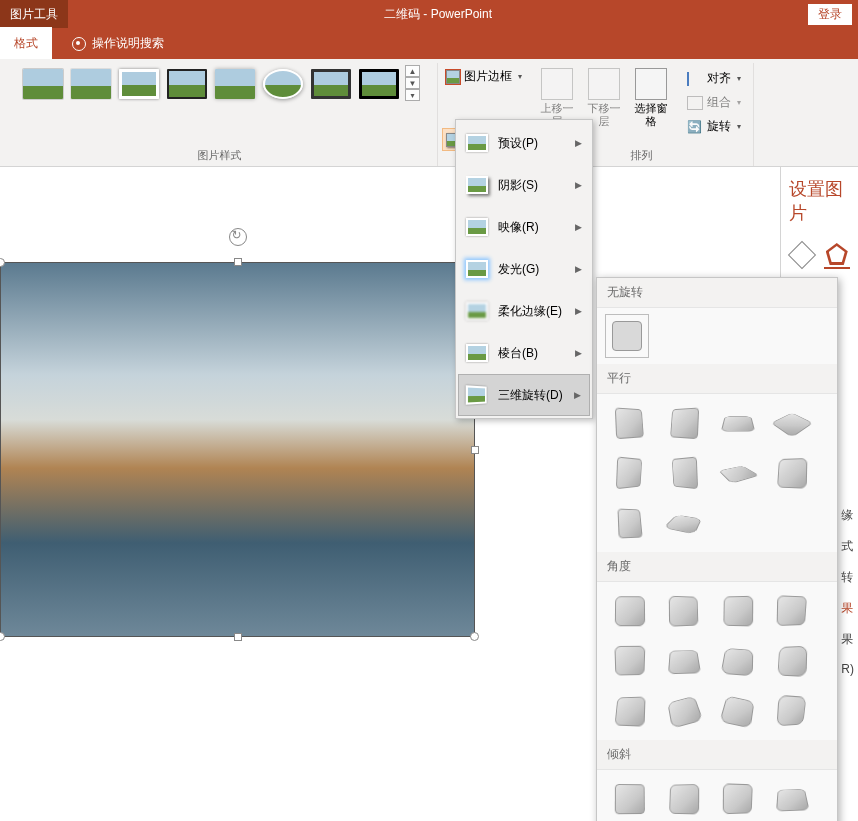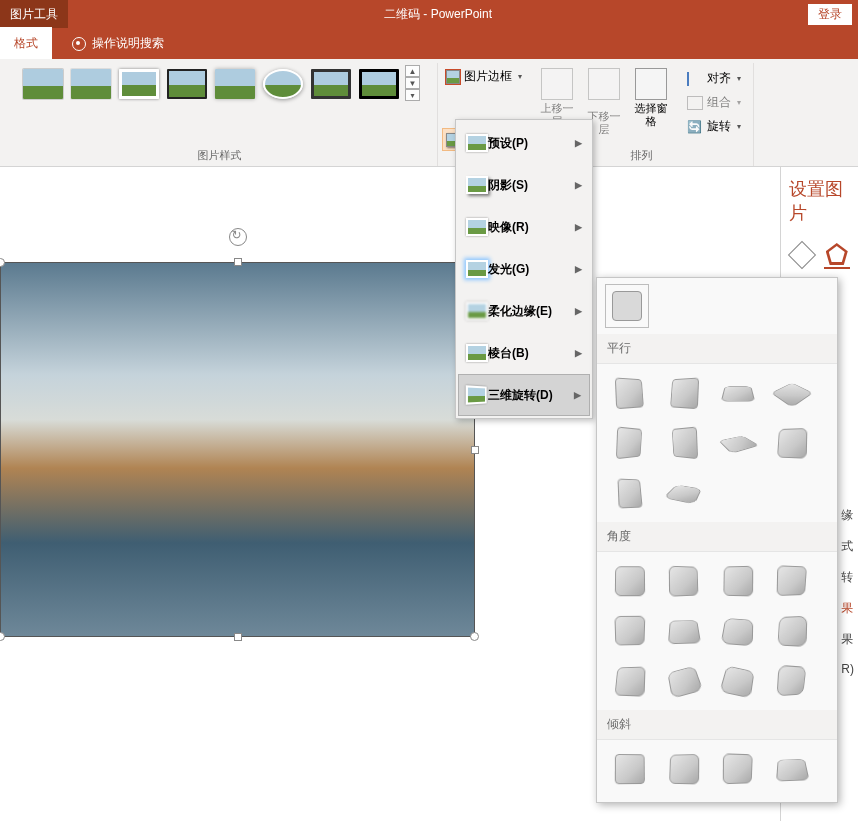--- a/index.html
+++ b/index.html
@@ -49,21 +49,21 @@
 .rotate-handle { position: absolute; top: -35px; left: 50%; transform: translateX(-50%); width: 18px; height: 18px; border: 1.5px solid #888; border-radius: 50%; background: #fff; }
 .rotate-handle::after { content: "↻"; position: absolute; left: 2px; top: -1px; font-size: 12px; color: #888; }
 .sel-handle { position: absolute; width: 9px; height: 9px; background: #fff; border: 1.5px solid #888; border-radius: 50%; }
 .h-tl { top: -5px; left: -5px; } .h-tr { top: -5px; right: -5px; }
 .h-bl { bottom: -5px; left: -5px; } .h-br { bottom: -5px; right: -5px; }
 .h-t { top: -5px; left: 50%; transform: translateX(-50%); width: 8px; height: 8px; border-radius: 0; }
 .h-b { bottom: -5px; left: 50%; transform: translateX(-50%); width: 8px; height: 8px; border-radius: 0; }
 .h-r { right: -5px; top: 50%; transform: translateY(-50%); width: 8px; height: 8px; border-radius: 0; }
 
 .effects-menu { position: absolute; top: 119px; left: 455px; width: 138px; background: #f3f2f1; border: 1px solid #c6c6c6; box-shadow: 2px 2px 6px rgba(0,0,0,.25); padding: 2px; z-index: 10; }
-.menu-item { display: flex; align-items: center; padding: 12px 8px; gap: 0; cursor: pointer; position: relative; font-weight: bold; }
+.menu-item { display: flex; align-items: center; padding: 12px 8px; gap: 10px; cursor: pointer; position: relative; }
 .menu-item.highlighted { background: #d4d4d4; border: 1px solid #b0b0b0; padding: 11px 7px; }
 .menu-item .submenu-arrow { position: absolute; right: 8px; font-size: 9px; color: #666; }
 .menu-icon { width: 22px; height: 18px; background: linear-gradient(#b4d2e2 0 55%, #6a9a44 55% 100%); border: 2px solid #fff; box-shadow: 0 0 2px rgba(0,0,0,.4); }
 
 .rotation-submenu { position: absolute; top: 277px; left: 596px; width: 242px; background: #f9f9f9; border: 1px solid #c6c6c6; box-shadow: 2px 2px 8px rgba(0,0,0,.3); z-index: 20; padding-bottom: 4px; }
 .submenu-section-label { padding: 6px 10px; background: #f3f2f1; color: #6a6a6a; font-size: 12px; border-bottom: 1px solid #e5e5e5; }
 .submenu-grid { display: flex; flex-wrap: wrap; gap: 4px; padding: 6px 8px; }
 .preset-thumb { width: 50px; height: 46px; display: flex; align-items: center; justify-content: center; cursor: pointer; border: 1px solid transparent; }
 .preset-thumb.big { width: 44px; height: 44px; border: 1px solid #bdbdbd; }
 .cube3d { width: 30px; height: 30px; background: linear-gradient(135deg, #e6e6e6 0%, #c9c9c9 60%, #a9a9a9 100%); border: 1px solid #999; border-radius: 4px; transform: perspective(100px); }
@@ -172,21 +172,21 @@
       <span class="dropdown-caret">▾</span>
     </div>
   </div>
 
   <div class="ribbon-group">
     <div class="ribbon-group-content">
       <div class="large-btn" style="opacity:.5;">
         <div class="large-btn-icon"></div>
         <span>上移一层</span>
       </div>
-      <div class="large-btn" style="opacity:.5;gap:8px;">
+      <div class="large-btn" style="opacity:.5;">
         <div class="large-btn-icon"></div>
         <span>下移一层</span>
       </div>
       <div class="large-btn">
         <div class="large-btn-icon"></div>
         <span>选择窗格</span>
       </div>
       <div class="ribbon-right-col" style="margin-left:4px;">
         <div class="ribbon-btn">
           <span style="width:16px;height:14px;border-left:2px solid #4a7cbf;display:inline-block;"></span>
@@ -255,20 +255,21 @@
       <span class="submenu-arrow">▶</span>
     </div>
   <div class="menu-item highlighted">
       <span class="menu-icon" style="transform:perspective(50px) rotateY(20deg);"></span>
       <span>三维旋转(D)</span>
       <span class="submenu-arrow">▶</span>
     </div>
 </div>
 
 <div class="rotation-submenu">
+  <div class="submenu-section-label">无旋转</div>
   <div class="submenu-grid">
     <div class="preset-thumb big">
         <div class="cube3d flat"></div>
       </div>
   </div>
   <div class="submenu-section-label">平行</div>
   <div class="submenu-grid">
     <div class="preset-thumb">
         <div class="cube3d r1"></div>
       </div>

